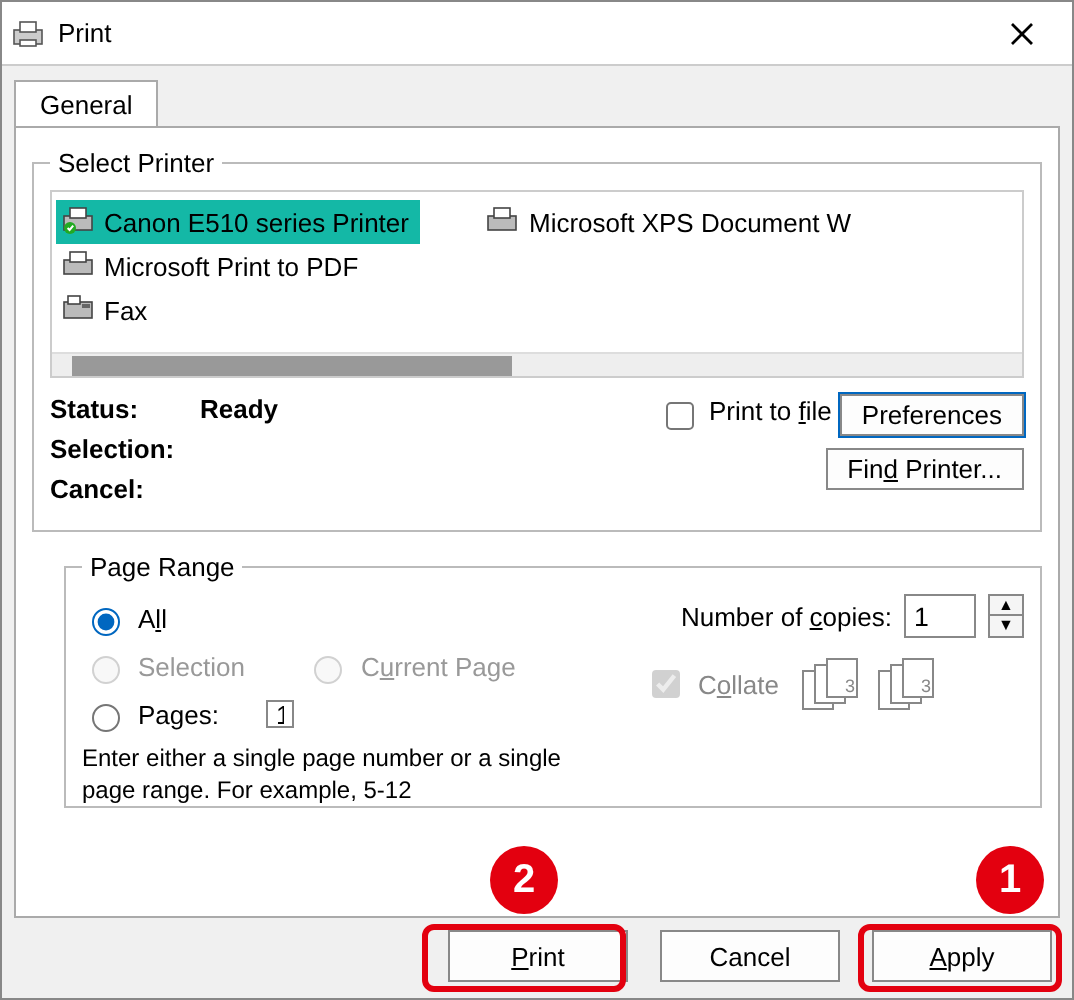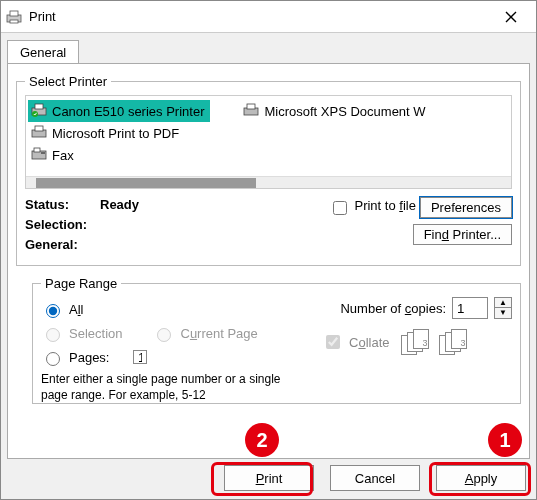--- a/index.html
+++ b/index.html
@@ -128,21 +128,21 @@
         <div class="status-left">
           <div class="row">
               <span class="lab">Status:</span>
               <span>Ready</span>
             </div>
           <div class="row">
               <span class="lab">Selection:</span>
               <span></span>
             </div>
           <div class="row">
-              <span class="lab">General:</span>
+              <span class="lab">Cancel:</span>
               <span></span>
             </div>
         </div>
         <div class="status-right">
           <div class="rrow">
             <label class="ptf">
               <input type="checkbox" style="">
               <span><span>Print to </span><span class="u">f</span><span>ile</span></span>
             </label>
             <button class="btn small" style="outline:1px solid #0067c0;">Preferences</button>

